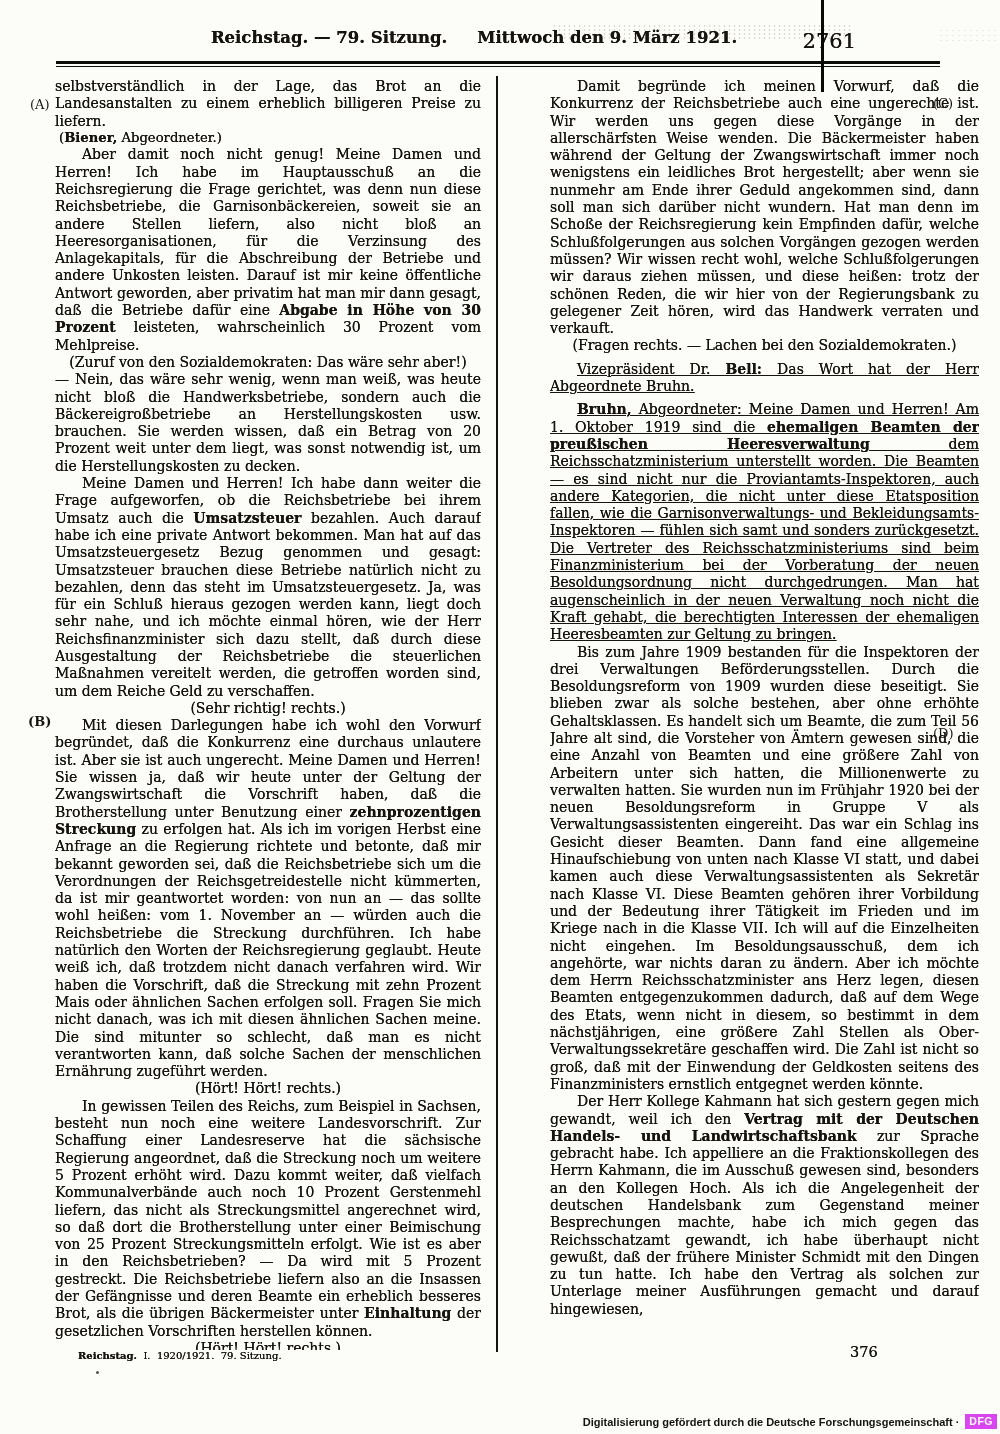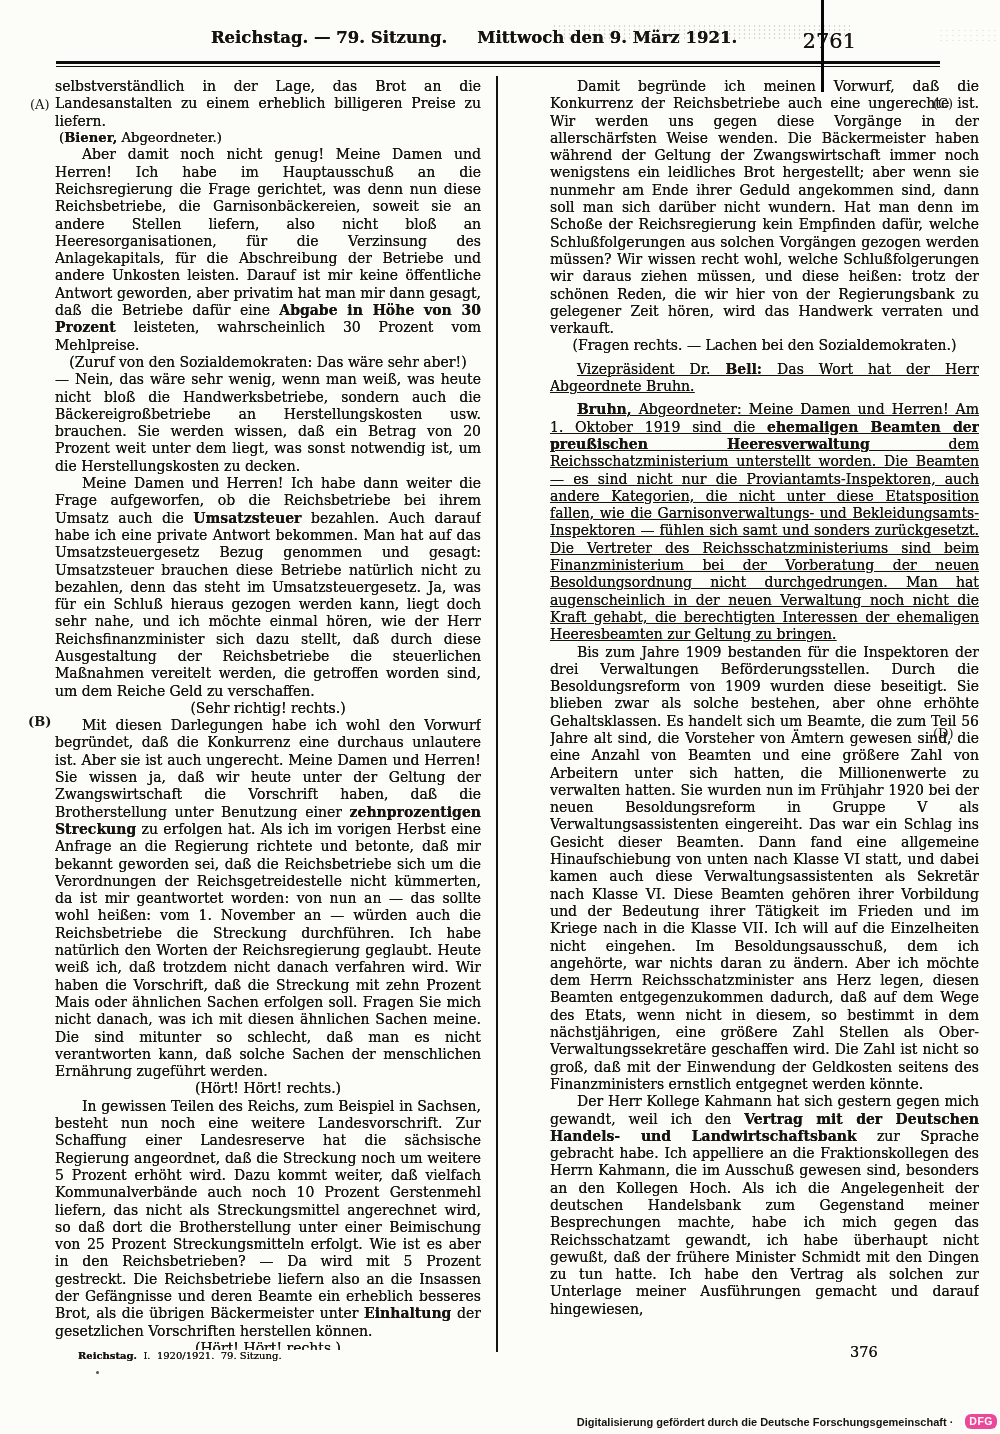--- a/index.html
+++ b/index.html
@@ -32,21 +32,21 @@
   .marker.a { left:30px;  top:97px; }
   .marker.b { left:28px;  top:714px; }
   .marker.c { left:933px; top:96px; }
   .marker.d { left:933px; top:726px; }
 
   
   .sig { position:absolute; left:78px; top:1350px; font-size:10px; white-space:pre-wrap; text-shadow:0 0 .4px currentColor; }
   .sheet-num { position:absolute; left:836px; top:1344px; font-size:14.5px; text-shadow:0 0 .4px currentColor;margin-left:14px; }
 
   
-  .dfg-bar { position:absolute; right:3px; bottom:5px; display:flex; align-items:center; gap:12px;
+  .dfg-bar { position:absolute; right:3px; bottom:5px; display:flex; align-items:center; gap:6px;
              font-family:"Liberation Sans", sans-serif; font-size:11px; font-weight:bold; color:#15130f;justify-content:flex-end; }
   .dfg-logo { display:inline-block; background:#24509e; color:#ffffff; padding:1px 4px 2px; font-size:10.5px; letter-spacing:.5px; }
 
   
   .artifact-line { position:absolute; left:821px; top:0; width:3px; height:92px; background:#070707; }
   .noise1 { position:absolute; left:552px; top:24px; width:300px; height:16px;
             background-image:radial-gradient(rgba(70,65,55,.55) 1px, transparent 1.2px);
             background-size:5px 4px; opacity:.35; filter:blur(.3px); }
   .noise2 { position:absolute; left:938px; top:28px; width:58px; height:15px;
             background-image:radial-gradient(rgba(90,85,75,.5) 1px, transparent 1.2px);
@@ -95,21 +95,21 @@
         <div class="block para indent"><span>Der Herr Kollege Kahmann hat sich gestern gegen mich gewandt, weil ich den </span><span class="b">Vertrag mit der Deutschen Handels- und Landwirtschaftsbank</span><span> zur Sprache gebracht habe. Ich appelliere an die Fraktionskollegen des Herrn Kahmann, die im Ausschuß gewesen sind, besonders an den Kollegen Hoch. Als ich die Angelegenheit der deutschen Handelsbank zum Gegenstand meiner Besprechungen machte, habe ich mich gegen das Reichsschatzamt gewandt, ich habe überhaupt nicht gewußt, daß der frühere Minister Schmidt mit den Dingen zu tun hatte. Ich habe den Vertrag als solchen zur Unterlage meiner Ausführungen gemacht und darauf hingewiesen,</span></div>
       </div>
   </div>
   <div class="divider"></div>
 
   <div class="sig" id="sig"><span class="b">Reichstag.</span><span>  I.  1920/1921.  79. Sitzung.</span></div>
   <div class="sheet-num">376</div>
 
   <div class="dfg-bar">
     <span>Digitalisierung gefördert durch die Deutsche Forschungsgemeinschaft ·</span>
-    <span class="dfg-logo" style="background: #ec4899; border-radius: 6px;">DFG</span>
+    <span class="dfg-logo" style="background: #d946ef;">DFG</span>
   </div>
 
   <div class="artifact-line"></div>
   <div class="noise1"></div>
   <div class="noise2"></div>
   <div class="dot"></div>
 
 </div>
 
 </body></html>

